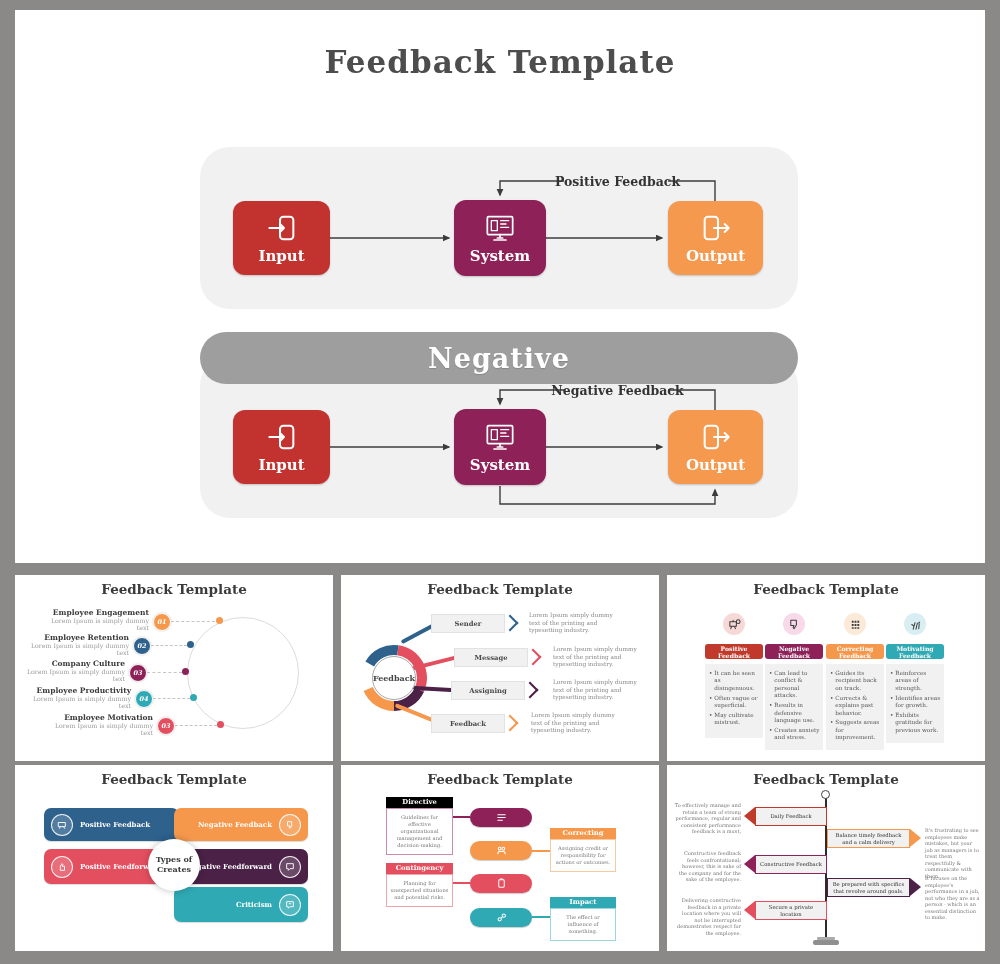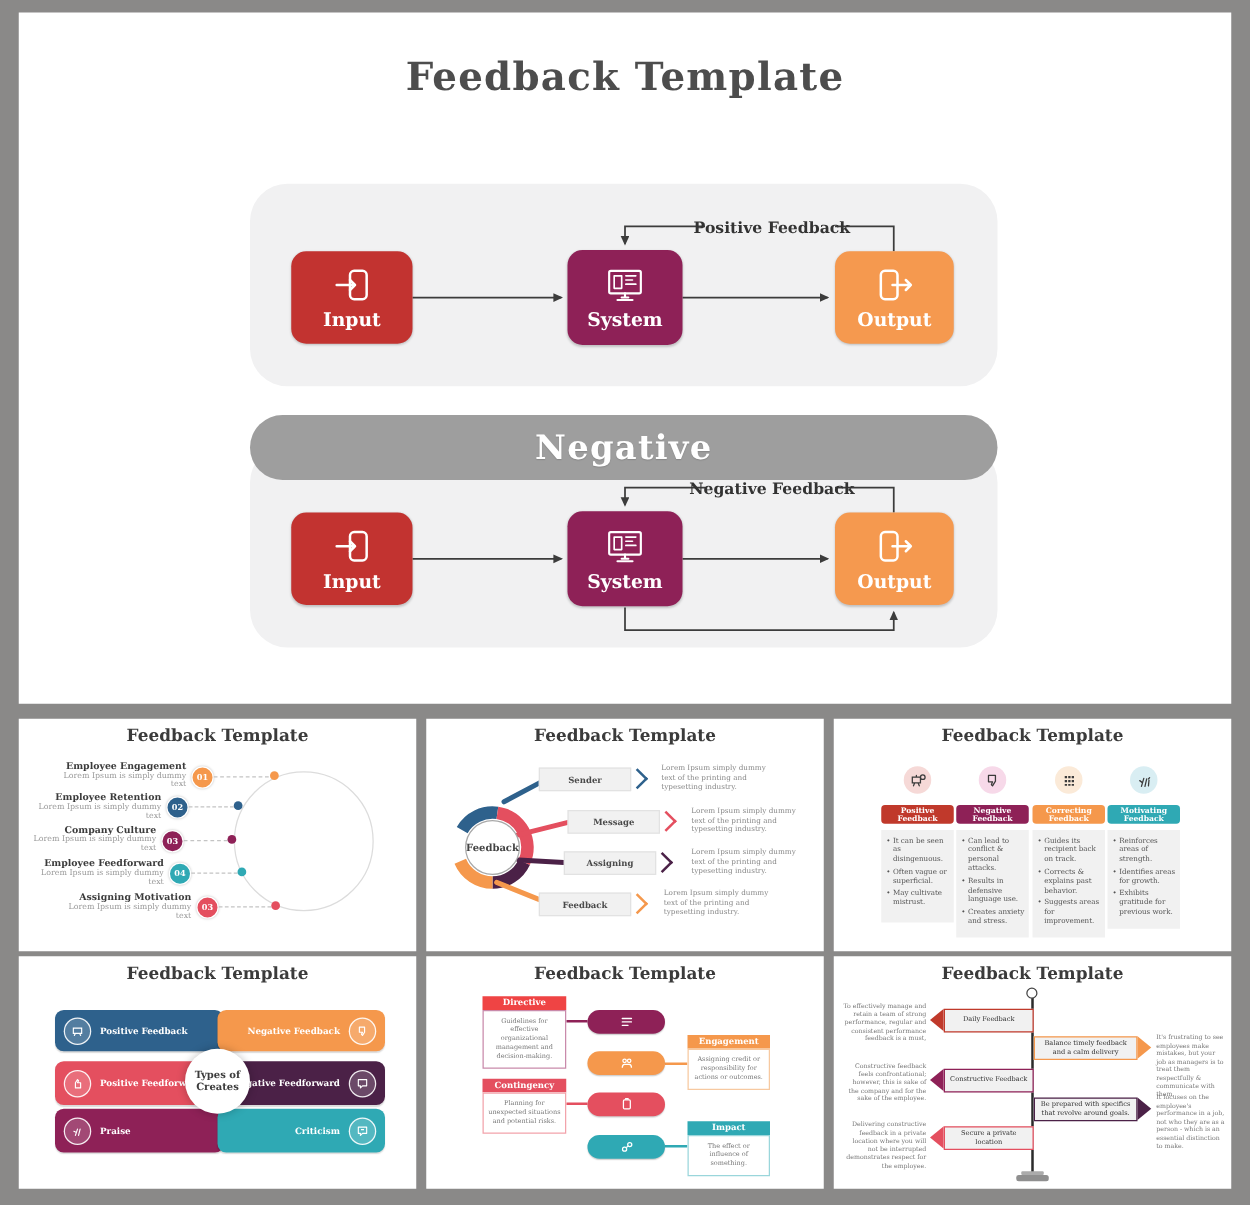--- a/index.html
+++ b/index.html
@@ -28,21 +28,21 @@
   
   .thumb{width:318px;height:186px;cursor:pointer;}
   .tt{position:absolute;top:6px;left:0;width:100%;margin:0;text-align:center;
     font-size:13.5px;font-weight:bold;color:#3b3b3b;}
 
   
   .t1txt{position:absolute;width:110px;text-align:right;}
   .t1h{font-size:7.5px;font-weight:bold;color:#3b3b3b;}
   .t1s{font-size:6.3px;color:#9a9a9a;}
   .t1num{position:absolute;width:16px;height:16px;border-radius:50%;color:#fff;font-size:6.5px;font-weight:bold;
-    display:flex;align-items:center;justify-content:center;border:1.5px solid #fff;box-shadow:0 0 2px rgba(0,0,0,.25);}
+    display:flex;align-items:center;justify-content:center;border:1.5px solid #fff;box-shadow:0 0 2px rgba(0,0,0,.25);font-style:italic;}
   .t1dash{position:absolute;border-top:1px dashed #c4c4c4;}
   .t1dot{position:absolute;width:7px;height:7px;border-radius:50%;}
   .t1ring-outer{position:absolute;left:172px;top:42px;width:110px;height:110px;border:1px solid #dcdcdc;border-radius:50%;}
   .t1ring{position:absolute;left:185px;top:55px;width:62px;height:62px;border:11px solid #8b8b8b;border-radius:50%;
     background:radial-gradient(circle at 50% 38%, #ffffff 55%, #e3e3e3);display:flex;align-items:center;justify-content:center;
     box-shadow:0 2px 3px rgba(0,0,0,.3);}
   .t1center{font-size:7.5px;font-weight:bold;color:#3b3b3b;text-align:center;width:56px;line-height:1.2;}
 
   
   .t2hub{position:absolute;left:31px;top:81px;width:42px;height:42px;border:1.5px solid #a8a8a8;background:#fff;
@@ -213,29 +213,29 @@
 
     <div class="t1txt" style="left:0px;top:84px">
       <div class="t1h">Company Culture</div>
       <div class="t1s">Lorem Ipsum is simply dummy text</div>
     </div>
     <div class="t1num" style="left:114px;top:89px;background:#8E2157">03</div>
     <div class="t1dash" style="left:132px;top:97px;width:35px"></div>
     <div class="t1dot" style="left:167px;top:93px;background:#8E2157"></div>
 
     <div class="t1txt" style="left:6px;top:111px">
-      <div class="t1h">Employee Feedforward</div>
+      <div class="t1h">Employee Productivity</div>
       <div class="t1s">Lorem Ipsum is simply dummy text</div>
     </div>
     <div class="t1num" style="left:120px;top:115px;background:#2FA9B4">04</div>
     <div class="t1dash" style="left:138px;top:123px;width:37px"></div>
     <div class="t1dot" style="left:175px;top:119px;background:#2FA9B4"></div>
 
     <div class="t1txt" style="left:28px;top:138px">
-      <div class="t1h">Assigning Motivation</div>
+      <div class="t1h">Employee Motivation</div>
       <div class="t1s">Lorem Ipsum is simply dummy text</div>
     </div>
     <div class="t1num" style="left:142px;top:142px;background:#E44F5F">03</div>
     <div class="t1dash" style="left:160px;top:150px;width:42px"></div>
     <div class="t1dot" style="left:202px;top:146px;background:#E44F5F"></div>
   </section>
 
   <section class="slide thumb" style="left:341px;top:575px">
     <h2 class="tt">Feedback Template</h2>
     <svg style="position:absolute;left:13px;top:63px" width="80" height="80" viewBox="0 0 80 80">
@@ -381,28 +381,20 @@
       <span class="t4lab">Positive Feedforward</span>
     </div>
     <div class="t4tile right" style="left:159px;top:84px;width:127px;height:35px;background:#4B2147">
       <span class="t4ic">
         <svg width="10" height="10" viewBox="0 0 12 12" fill="none" stroke="#fff" stroke-width="1.1" stroke-linejoin="round">
             <path d="M2 2h8v6H6l-2 2V8H2z"></path>
           </svg>
       </span>
       <span class="t4lab">Negative Feedforward</span>
     </div>
-    <div class="t4tile left" style="left:29px;top:122px;width:128px;height:35px;background:#8E2157">
-      <span class="t4ic">
-        <svg width="10" height="10" viewBox="0 0 12 12" fill="none" stroke="#fff" stroke-width="1.1" stroke-linecap="round">
-            <path d="M4 10 6 4M7 10 8.5 4M2.5 6l2 1"></path>
-          </svg>
-      </span>
-      <span class="t4lab">Praise</span>
-    </div>
     <div class="t4tile right" style="left:159px;top:122px;width:127px;height:35px;background:#2FA9B4">
       <span class="t4ic">
         <svg width="10" height="10" viewBox="0 0 12 12" fill="none" stroke="#fff" stroke-width="1.1" stroke-linejoin="round">
             <path d="M2 2h8v6H6l-2 2V8H2zM4.5 4.5h3"></path>
           </svg>
       </span>
       <span class="t4lab">Criticism</span>
     </div>
     <div class="t4circle">
       <div class="t4ct">Types of Creates</div>
@@ -437,25 +429,25 @@
     </div>
     <div class="t5pill" style="top:143px;background:#2FA9B4">
       <svg width="11" height="11" viewBox="0 0 12 12" fill="none" stroke="#fff" stroke-width="1.1">
           <circle cx="4" cy="8" r="1.8"></circle>
           <circle cx="8.5" cy="4" r="1.8"></circle>
           <path d="M5.5 6.5l1.5-1"></path>
         </svg>
     </div>
 
     <div class="t5box" style="left:45px;top:32px">
-      <div class="t5hd" style="background:#ef4444">Directive</div>
+      <div class="t5hd" style="background:#000000">Directive</div>
       <div class="t5bd" style="border-color:#c98aab">Guidelines for effective organizational management and decision-making.</div>
     </div>
     <div class="t5box" style="left:209px;top:63px;width:66px">
-      <div class="t5hd" style="background:#F5984C">Engagement</div>
+      <div class="t5hd" style="background:#F5984C">Correcting</div>
       <div class="t5bd" style="border-color:#f7c9a0">Assigning credit or responsibility for actions or outcomes.</div>
     </div>
     <div class="t5box" style="left:45px;top:98px">
       <div class="t5hd" style="background:#E44F5F">Contingency</div>
       <div class="t5bd" style="border-color:#f2a3ab">Planning for unexpected situations and potential risks.</div>
     </div>
     <div class="t5box" style="left:209px;top:132px;width:66px">
       <div class="t5hd" style="background:#2FA9B4">Impact</div>
       <div class="t5bd" style="border-color:#9ad6db">The effect or influence of something.</div>
     </div>

